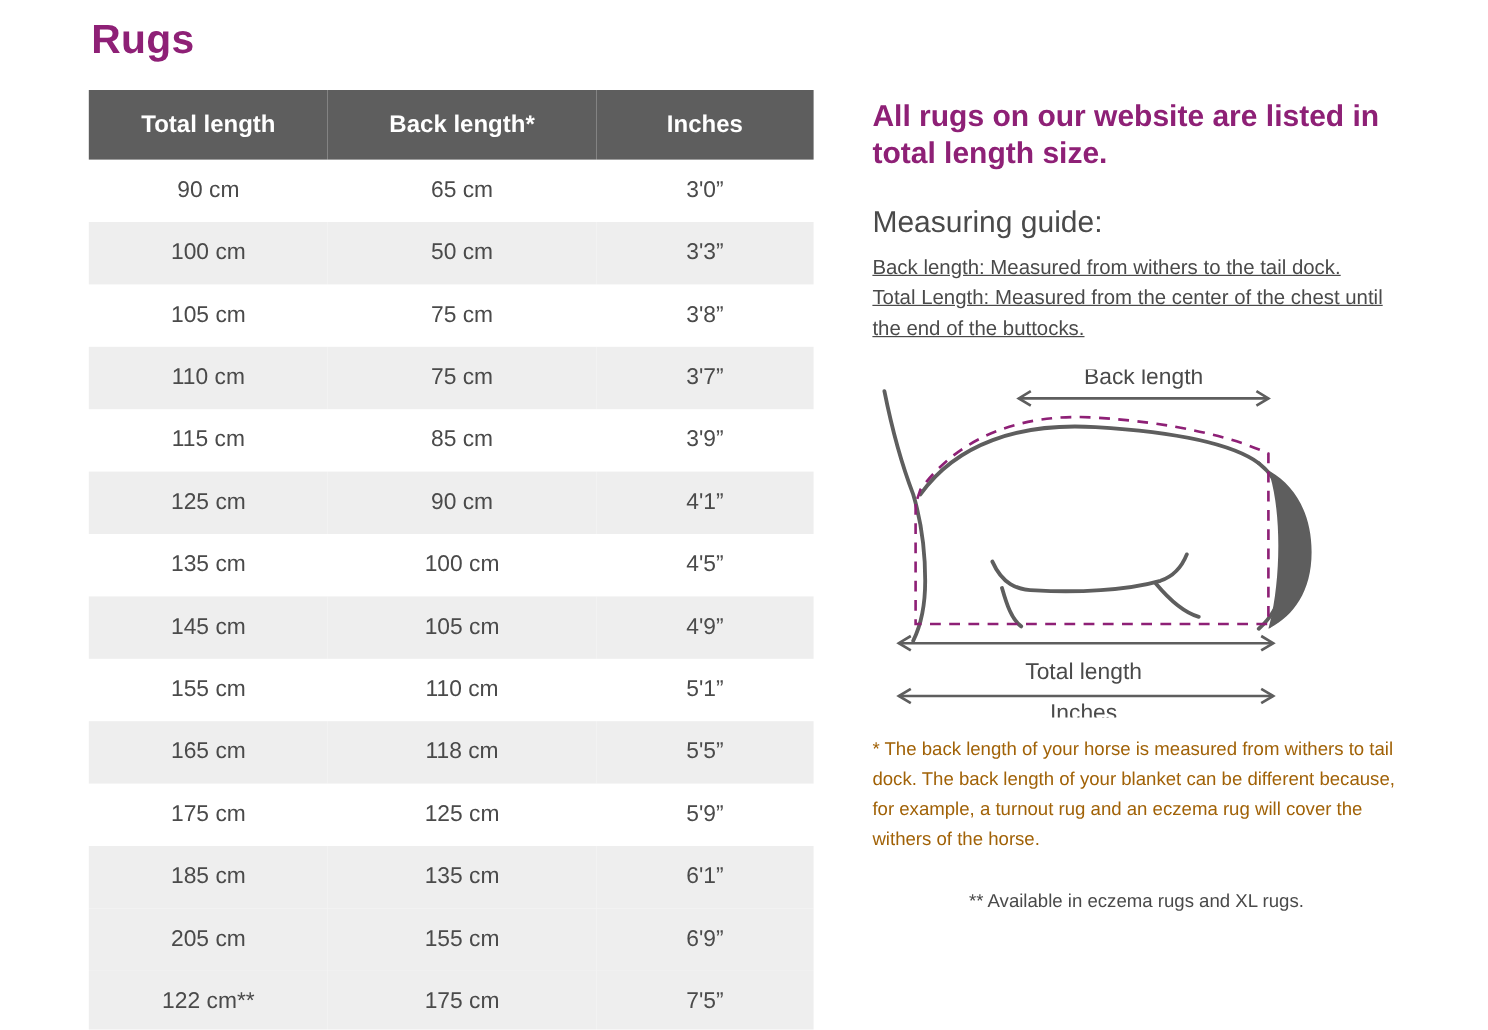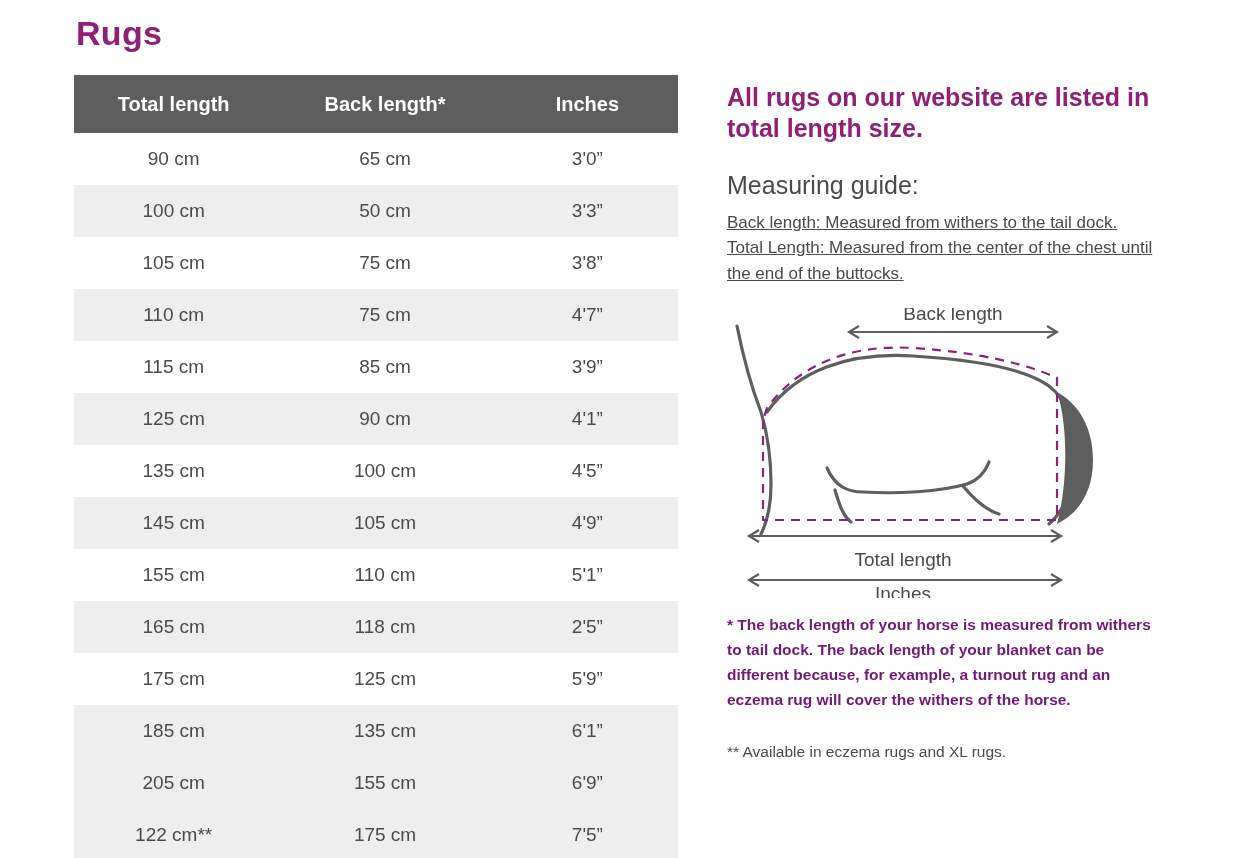--- a/index.html
+++ b/index.html
@@ -88,30 +88,30 @@
   }
   .rc-para {
     font-size: 17px;
     color: #4a4a4a;
     line-height: 1.5;
     margin: 0;
     text-decoration: underline;
   }
   .rc-note {
     font-size: 15.5px;
-    color: #701a75;
+    color: #a16207;
     line-height: 1.62;
     margin: 0;
-    font-weight: bold;
   }
   .rc-note-2 {
     font-size: 15.5px;
     color: #4a4a4a;
     line-height: 1.6;
     margin: 28px 0 0 0;
+    text-align: center;
   }
   .diagram {
     margin: 22px 0 0 0;
     width: 440px;
     height: 290px;
     position: relative;
   }
   .footnotes {
     margin-top: 14px;
   }
@@ -143,21 +143,21 @@
           <td>3'3”</td>
         </tr>
         <tr>
           <td>105 cm</td>
           <td>75 cm</td>
           <td>3'8”</td>
         </tr>
         <tr class="alt">
           <td>110 cm</td>
           <td>75 cm</td>
-          <td>4'7”</td>
+          <td>3'7”</td>
         </tr>
         <tr>
           <td>115 cm</td>
           <td>85 cm</td>
           <td>3'9”</td>
         </tr>
         <tr class="alt">
           <td>125 cm</td>
           <td>90 cm</td>
           <td>4'1”</td>
@@ -173,21 +173,21 @@
           <td>4'9”</td>
         </tr>
         <tr>
           <td>155 cm</td>
           <td>110 cm</td>
           <td>5'1”</td>
         </tr>
         <tr class="alt">
           <td>165 cm</td>
           <td>118 cm</td>
-          <td>2'5”</td>
+          <td>5'5”</td>
         </tr>
         <tr>
           <td>175 cm</td>
           <td>125 cm</td>
           <td>5'9”</td>
         </tr>
         <tr class="alt">
           <td>185 cm</td>
           <td>135 cm</td>
           <td>6'1”</td>

